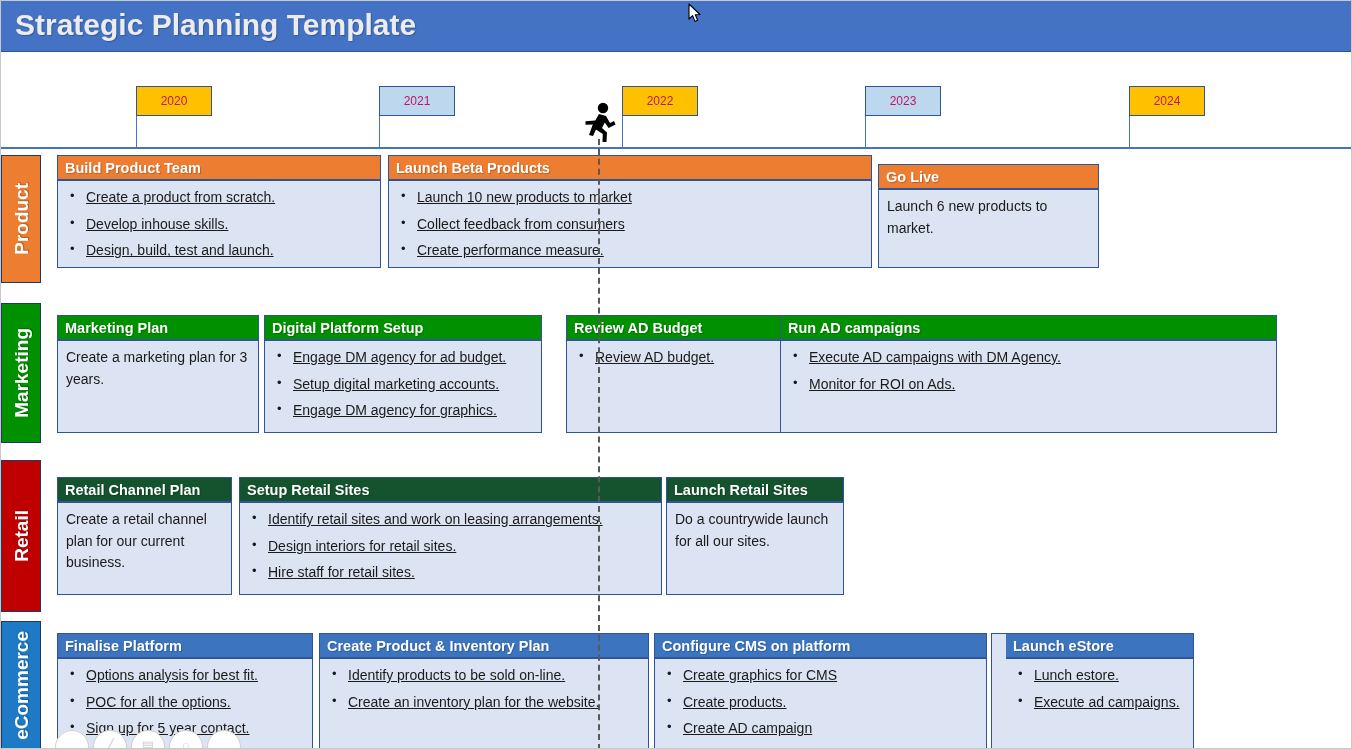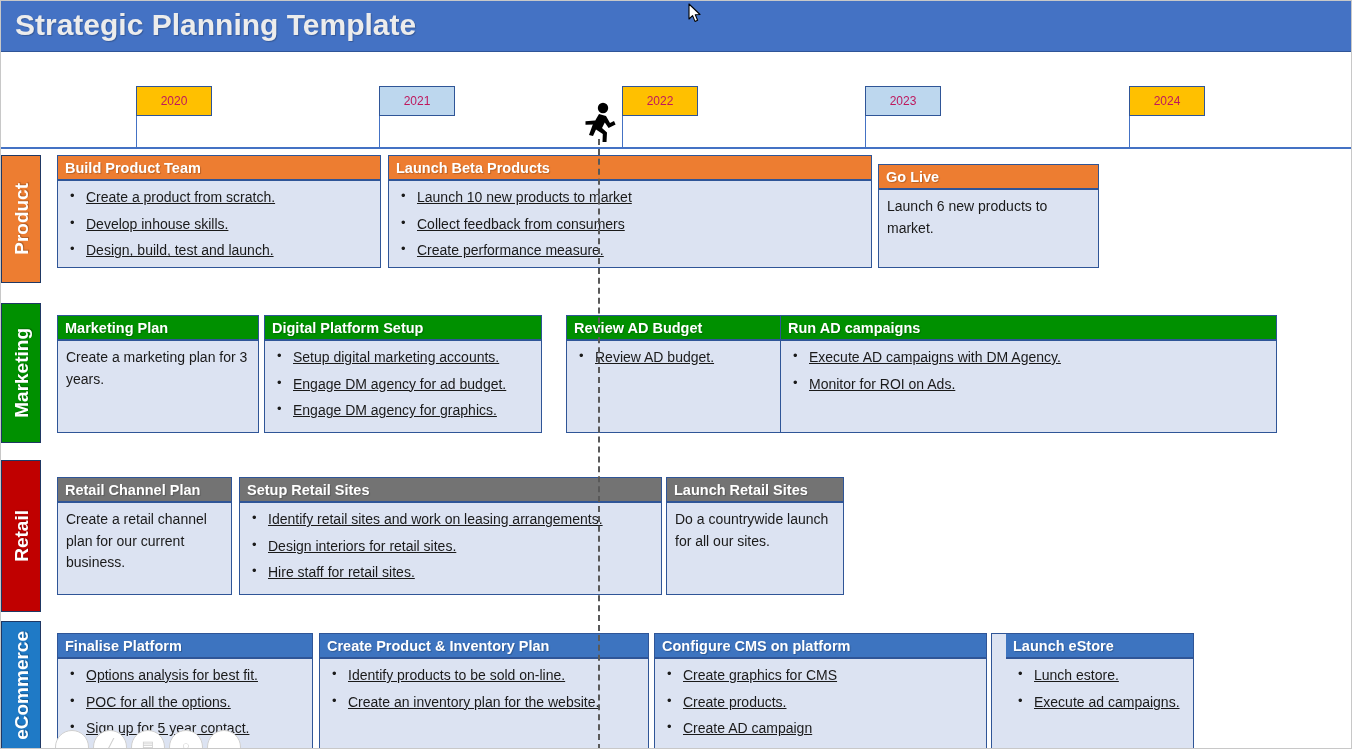--- a/index.html
+++ b/index.html
@@ -180,21 +180,21 @@
     color: #1a1a1a;
   }
   .card-body p {
     margin: 0;
     padding-left: 2px;
   }
 
   
   .accent-product  { background: #ED7D31; }
   .accent-marketing{ background: #009000; }
-  .accent-retail   { background: #737373; }
+  .accent-retail   { background: #14532d; }
   .accent-ecom     { background: #3D74C0; }
 
   .label-product  { background: #ED7D31; }
   .label-marketing{ background: #009000; }
   .label-retail   { background: #C00000; }
   .label-ecom     { background: #1F7AC6; }
 
   
   #bottom-toolbar {
     position: absolute;
@@ -316,22 +316,22 @@
         <div class="card" style="left: 56px; top: 12px; width: 202px; height: 118px;">
           <div class="card-head accent-marketing">Marketing Plan</div>
           <div class="card-body">
             <p>Create a marketing plan for 3 years.</p>
           </div>
         </div>
         <div class="card" style="left: 263px; top: 12px; width: 278px; height: 118px;">
           <div class="card-head accent-marketing">Digital Platform Setup</div>
           <div class="card-body">
             <ul>
+              <li>Engage DM agency for ad budget.</li>
               <li>Setup digital marketing accounts.</li>
-              <li>Engage DM agency for ad budget.</li>
               <li>Engage DM agency for graphics.</li>
             </ul>
           </div>
         </div>
         <div class="card" style="left: 545px; top: 12px; width: 229px; height: 118px; margin-left: 20px;">
           <div class="card-head accent-marketing">Review AD Budget</div>
           <div class="card-body">
             <ul>
               <li>Review AD budget.</li>
             </ul>

